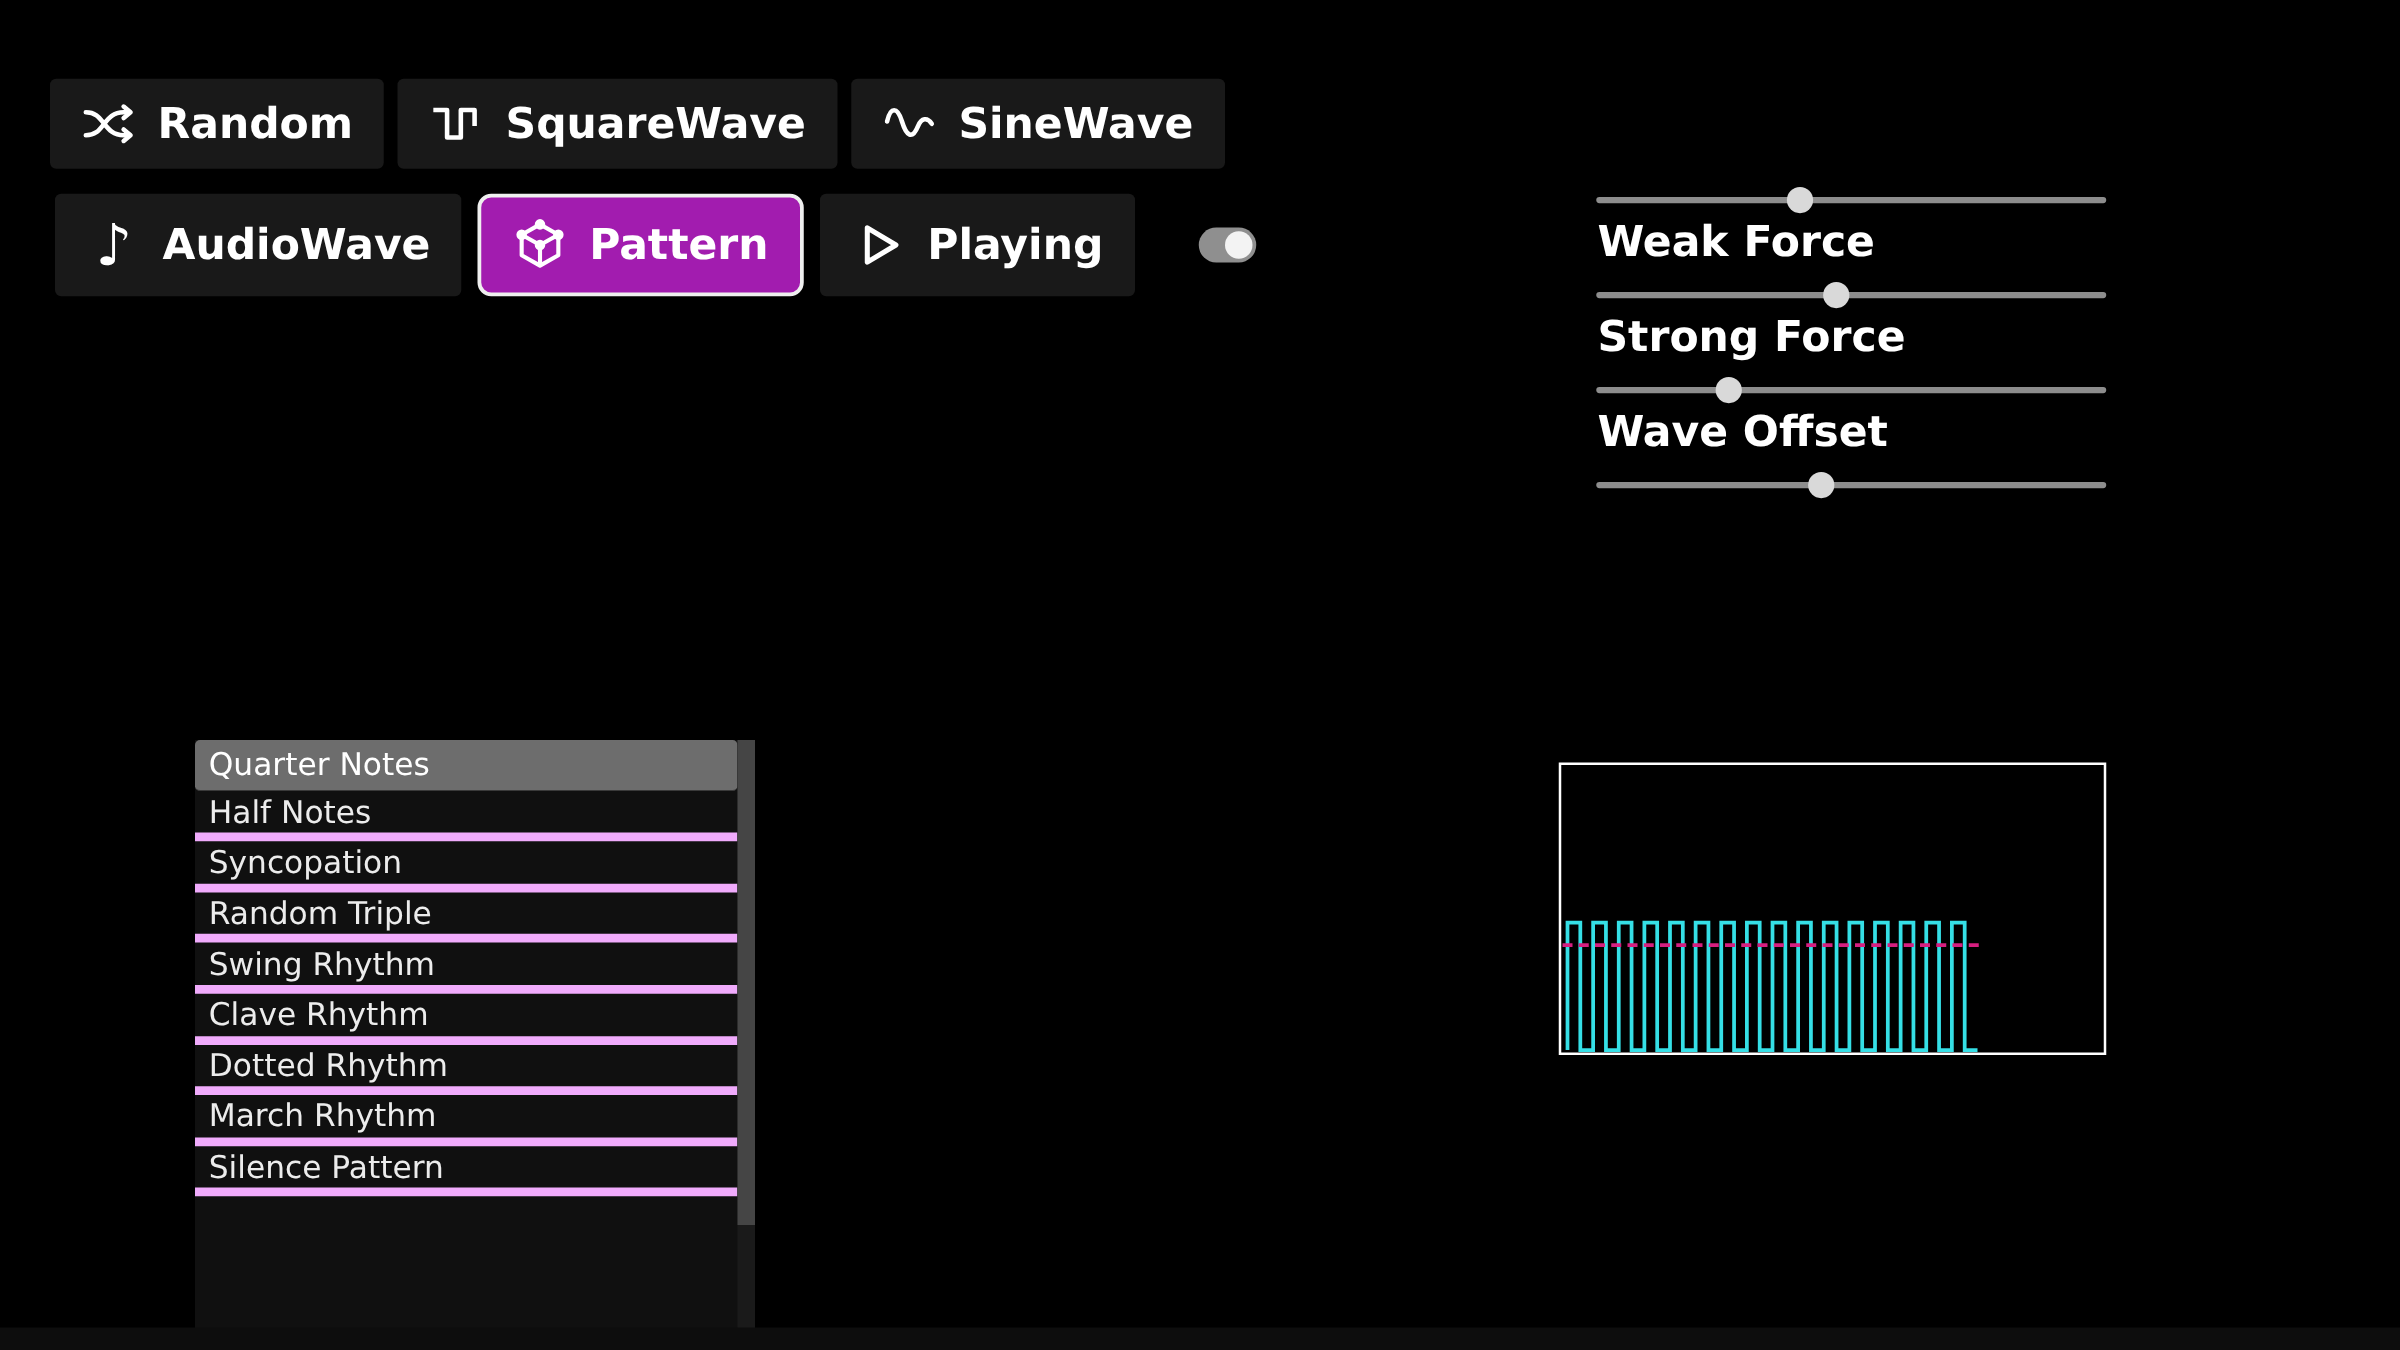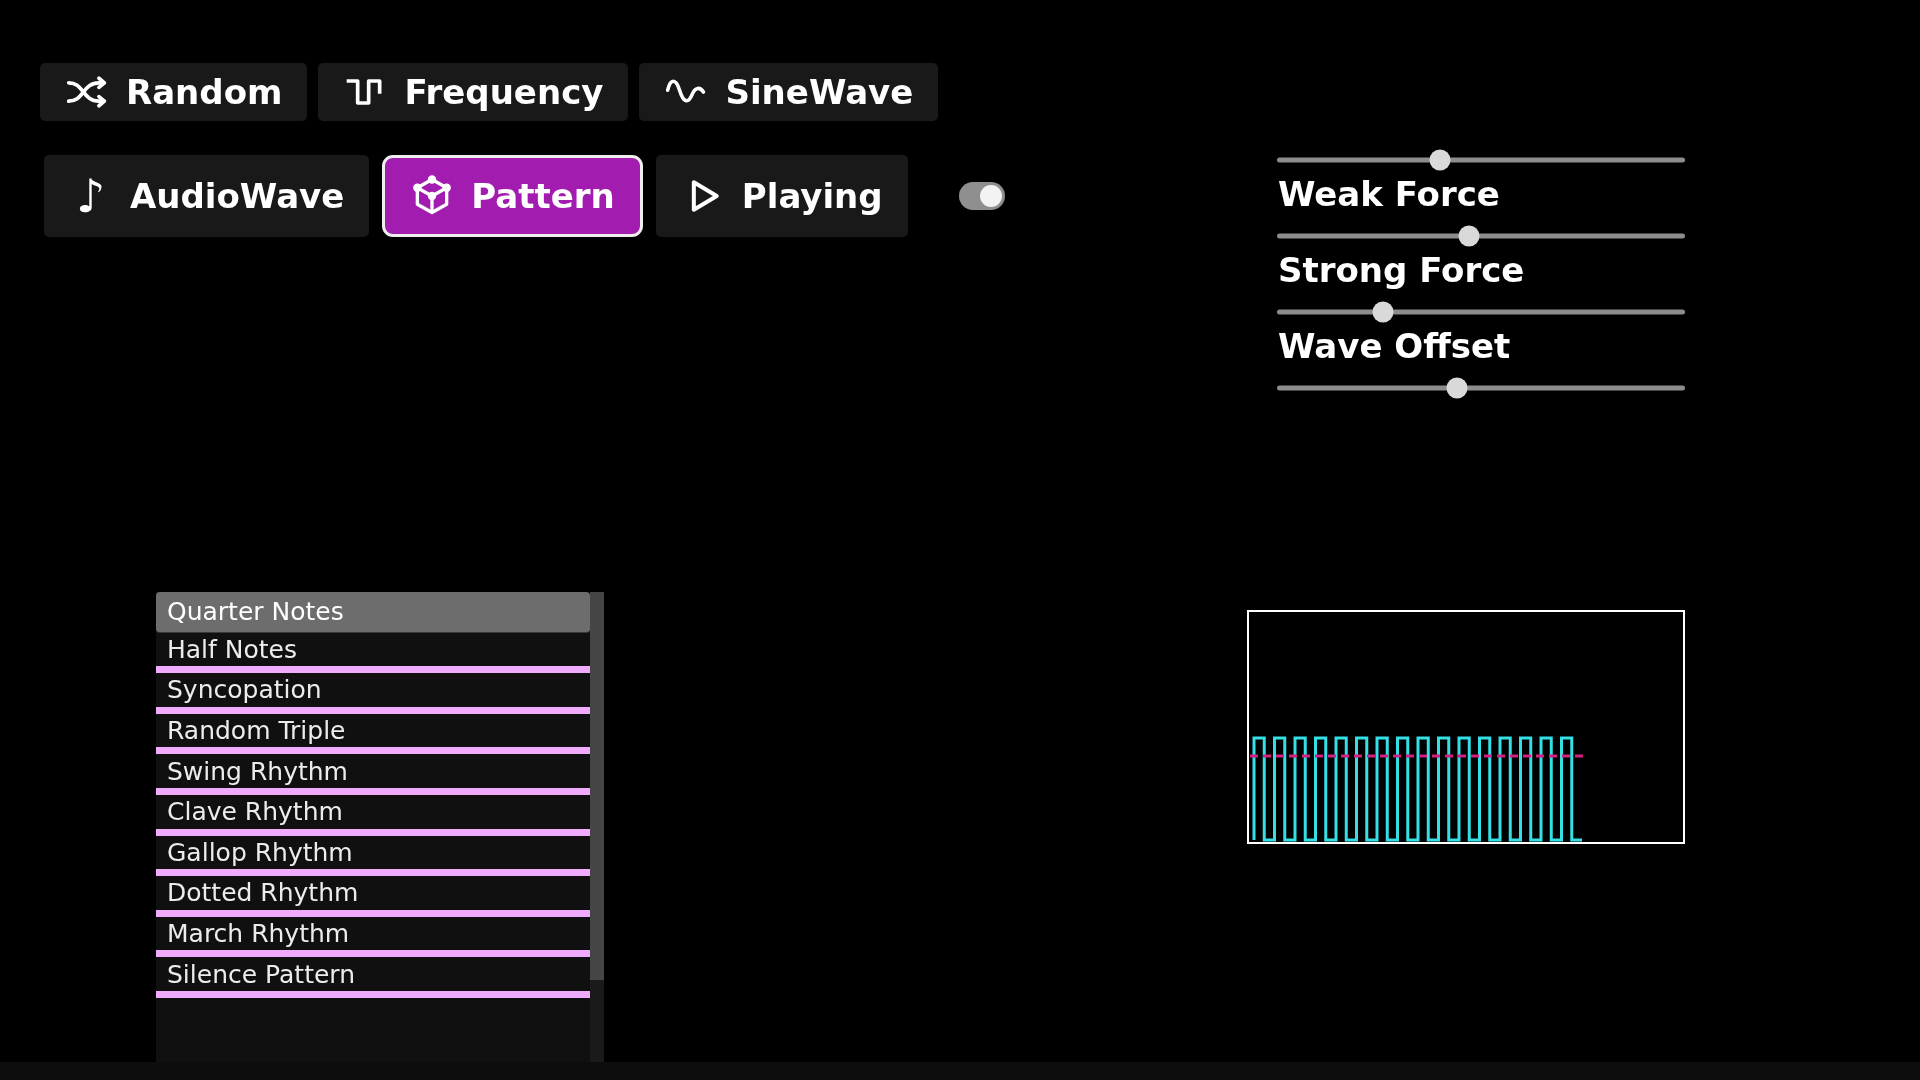--- a/index.html
+++ b/index.html
@@ -2,21 +2,21 @@
 <html><head>
 <meta charset="utf-8">
 <style>
   html,body{margin:0;padding:0;background:#000;width:1920px;height:1080px;overflow:hidden;
     font-family:"DejaVu Sans","Liberation Sans",sans-serif;color:#fff;}
   .stage{position:absolute;inset:0;width:1920px;height:1080px;background:#000;}
 
   
   .toolbar-row1{position:absolute;left:40px;top:63px;display:flex;gap:11px;}
   .toolbar-row2{position:absolute;left:44px;top:155px;display:flex;gap:13px;align-items:center;}
-  .btn{height:58px;background:#191919;border-radius:5px;display:flex;align-items:center;
+  .btn{height:72px;background:#191919;border-radius:5px;display:flex;align-items:center;
        gap:17px;padding:0 25px;font-weight:700;font-size:34px;color:#fff;cursor:pointer;box-sizing:border-box;}
   .toolbar-row2 .btn{height:82px;}
   .btn.selected{border:3px solid #efefef;border-radius:11px;background:#a21caf;}
   .btn .ic{display:flex;align-items:center;justify-content:center;width:44px;height:44px;}
   .btn .ic svg{width:44px;height:44px;}
   .note-glyph{font-size:46px;font-weight:400;line-height:44px;}
 
   .toggle{width:46px;height:28px;border-radius:14px;background:#8f8f8f;position:relative;
           margin-left:38px;cursor:pointer;}
   .toggle .knob{position:absolute;top:3px;right:3px;width:22px;height:22px;border-radius:50%;background:#f3f3f3;}
@@ -63,21 +63,21 @@
         </svg>
       </span>
       <span>Random</span>
     </div>
     <div class="btn">
       <span class="ic">
         <svg viewBox="0 0 24 24" fill="none" stroke="#fff" stroke-width="2" stroke-linejoin="round">
           <path d="M2 6 H8 V18 H14 V6 H20 V13"></path>
         </svg>
       </span>
-      <span>Frequency</span>
+      <span>SquareWave</span>
     </div>
     <div class="btn">
       <span class="ic">
         <svg viewBox="0 0 24 24" fill="none" stroke="#fff" stroke-width="2" stroke-linecap="round">
           <path d="M2 11 C3.5 4.5 6.5 4.5 8.5 11 C10.5 17.5 13 19 15.5 13 C17 9.5 19.5 9 21.5 12"></path>
         </svg>
       </span>
       <span>SineWave</span>
     </div>
   </div>
@@ -160,23 +160,20 @@
         <div class="list-row">
           <span>Random Triple</span>
         </div>
         <div class="list-row">
           <span>Swing Rhythm</span>
         </div>
         <div class="list-row">
           <span>Clave Rhythm</span>
         </div>
         <div class="list-row">
-          <span>Gallop Rhythm</span>
-        </div>
-        <div class="list-row">
           <span>Dotted Rhythm</span>
         </div>
         <div class="list-row">
           <span>March Rhythm</span>
         </div>
         <div class="list-row">
           <span>Silence Pattern</span>
         </div>
       </div>
     <div class="list-scrollbar">

